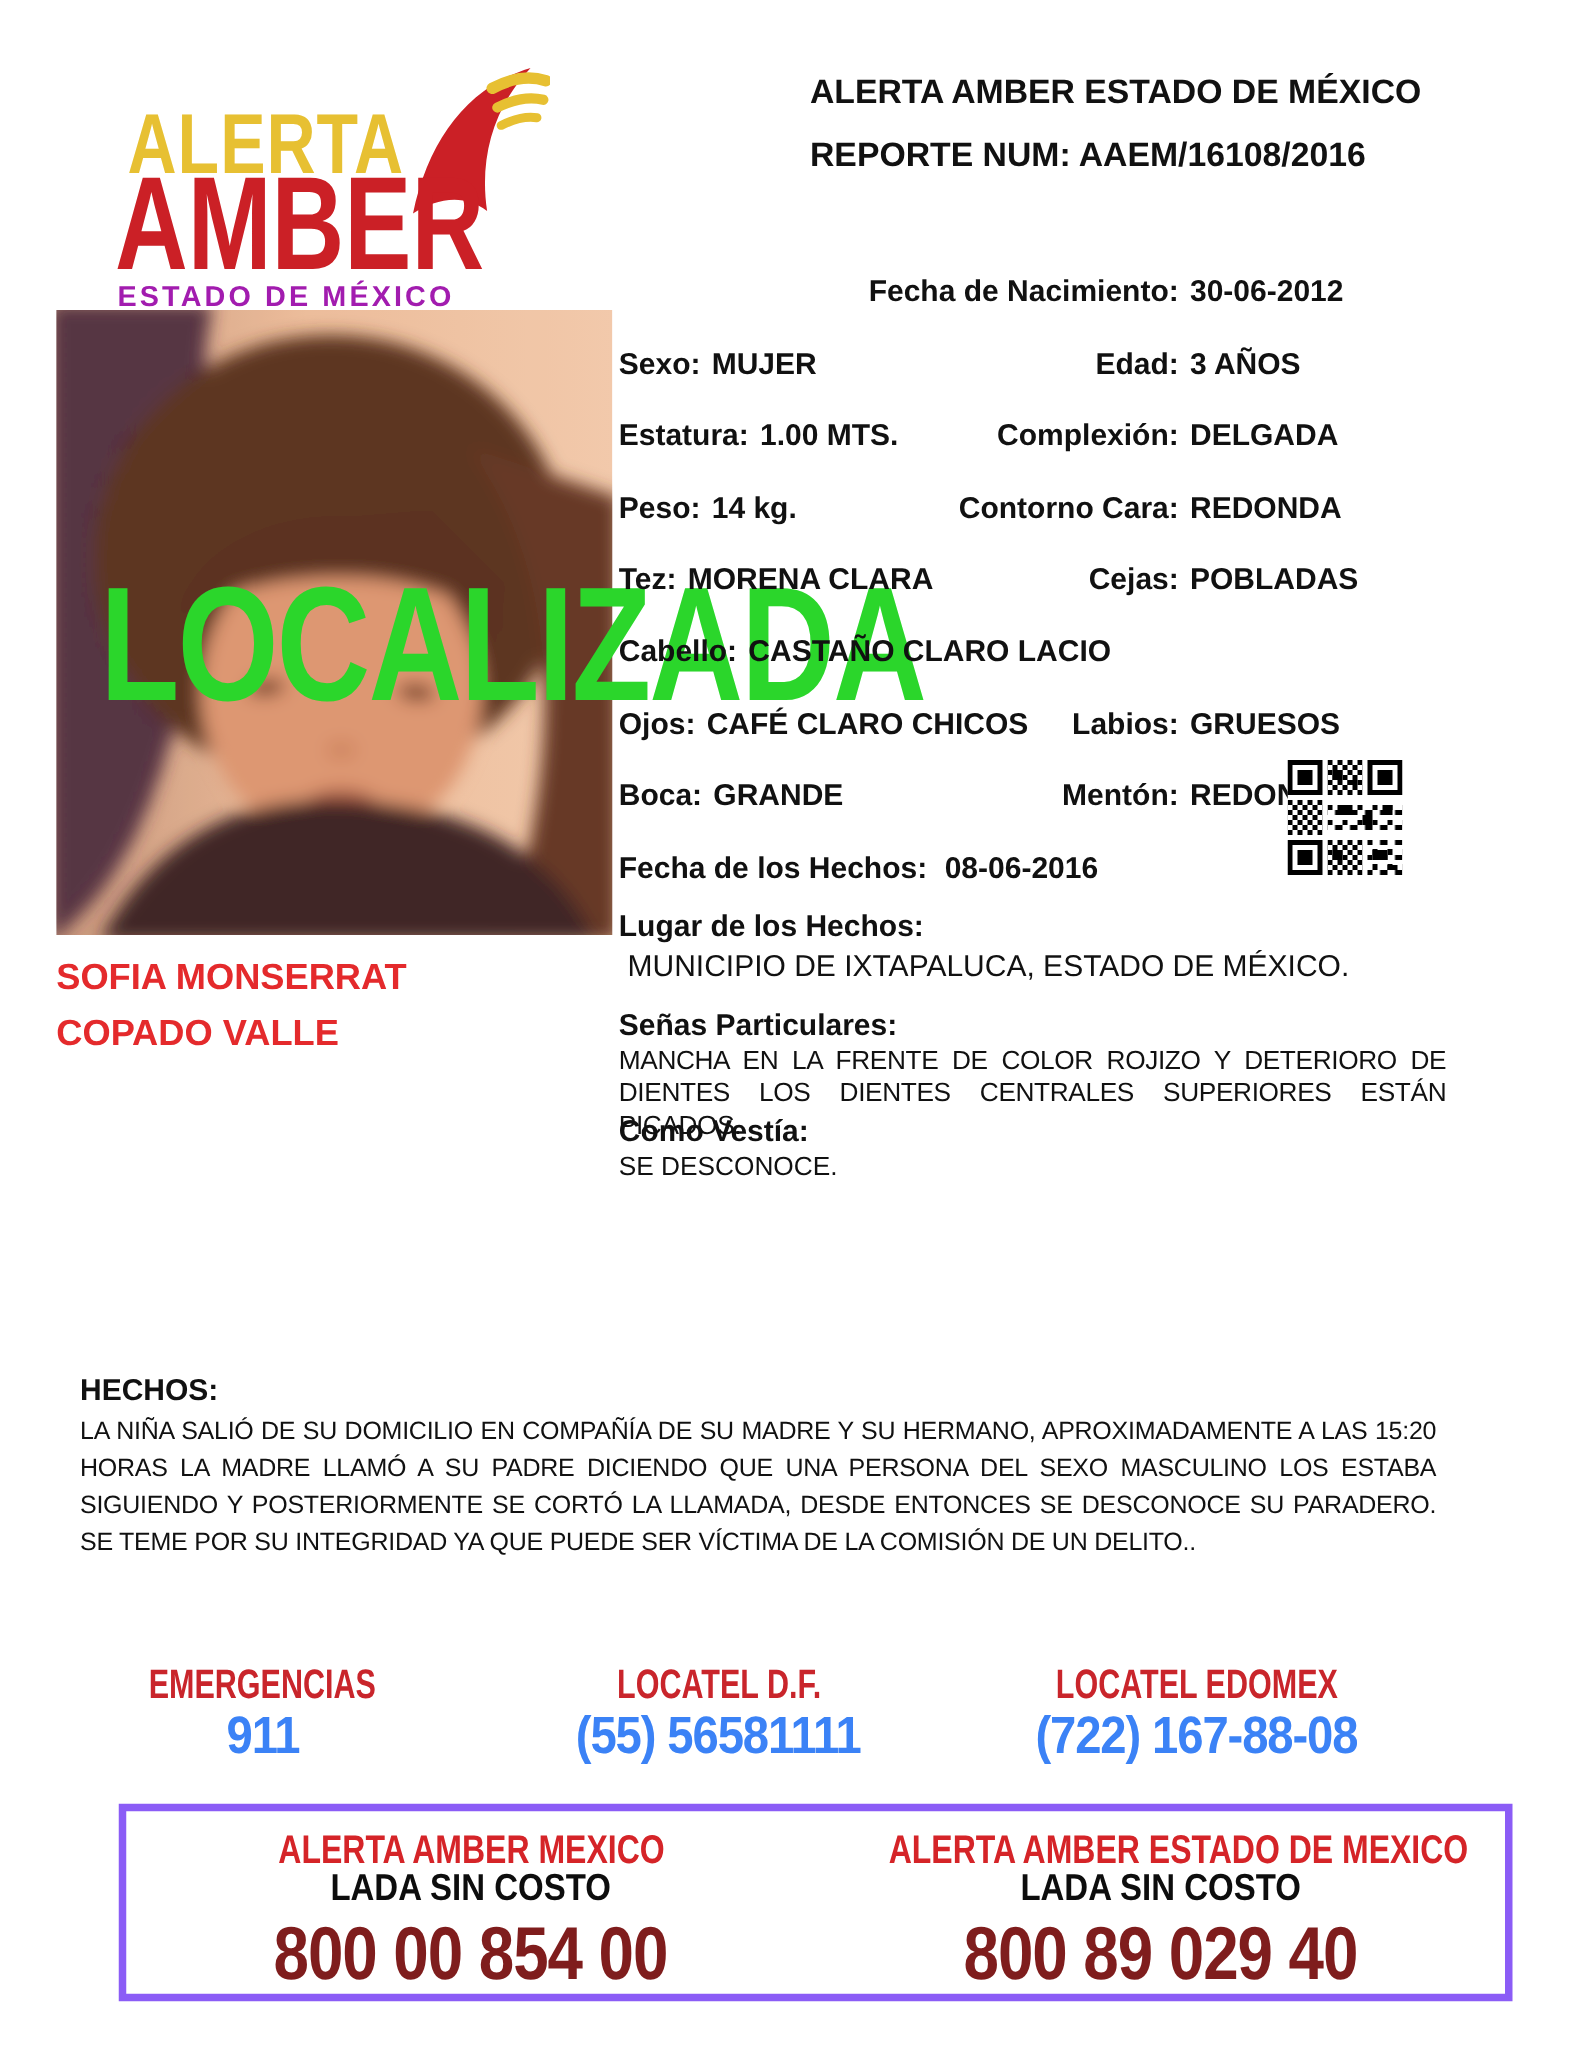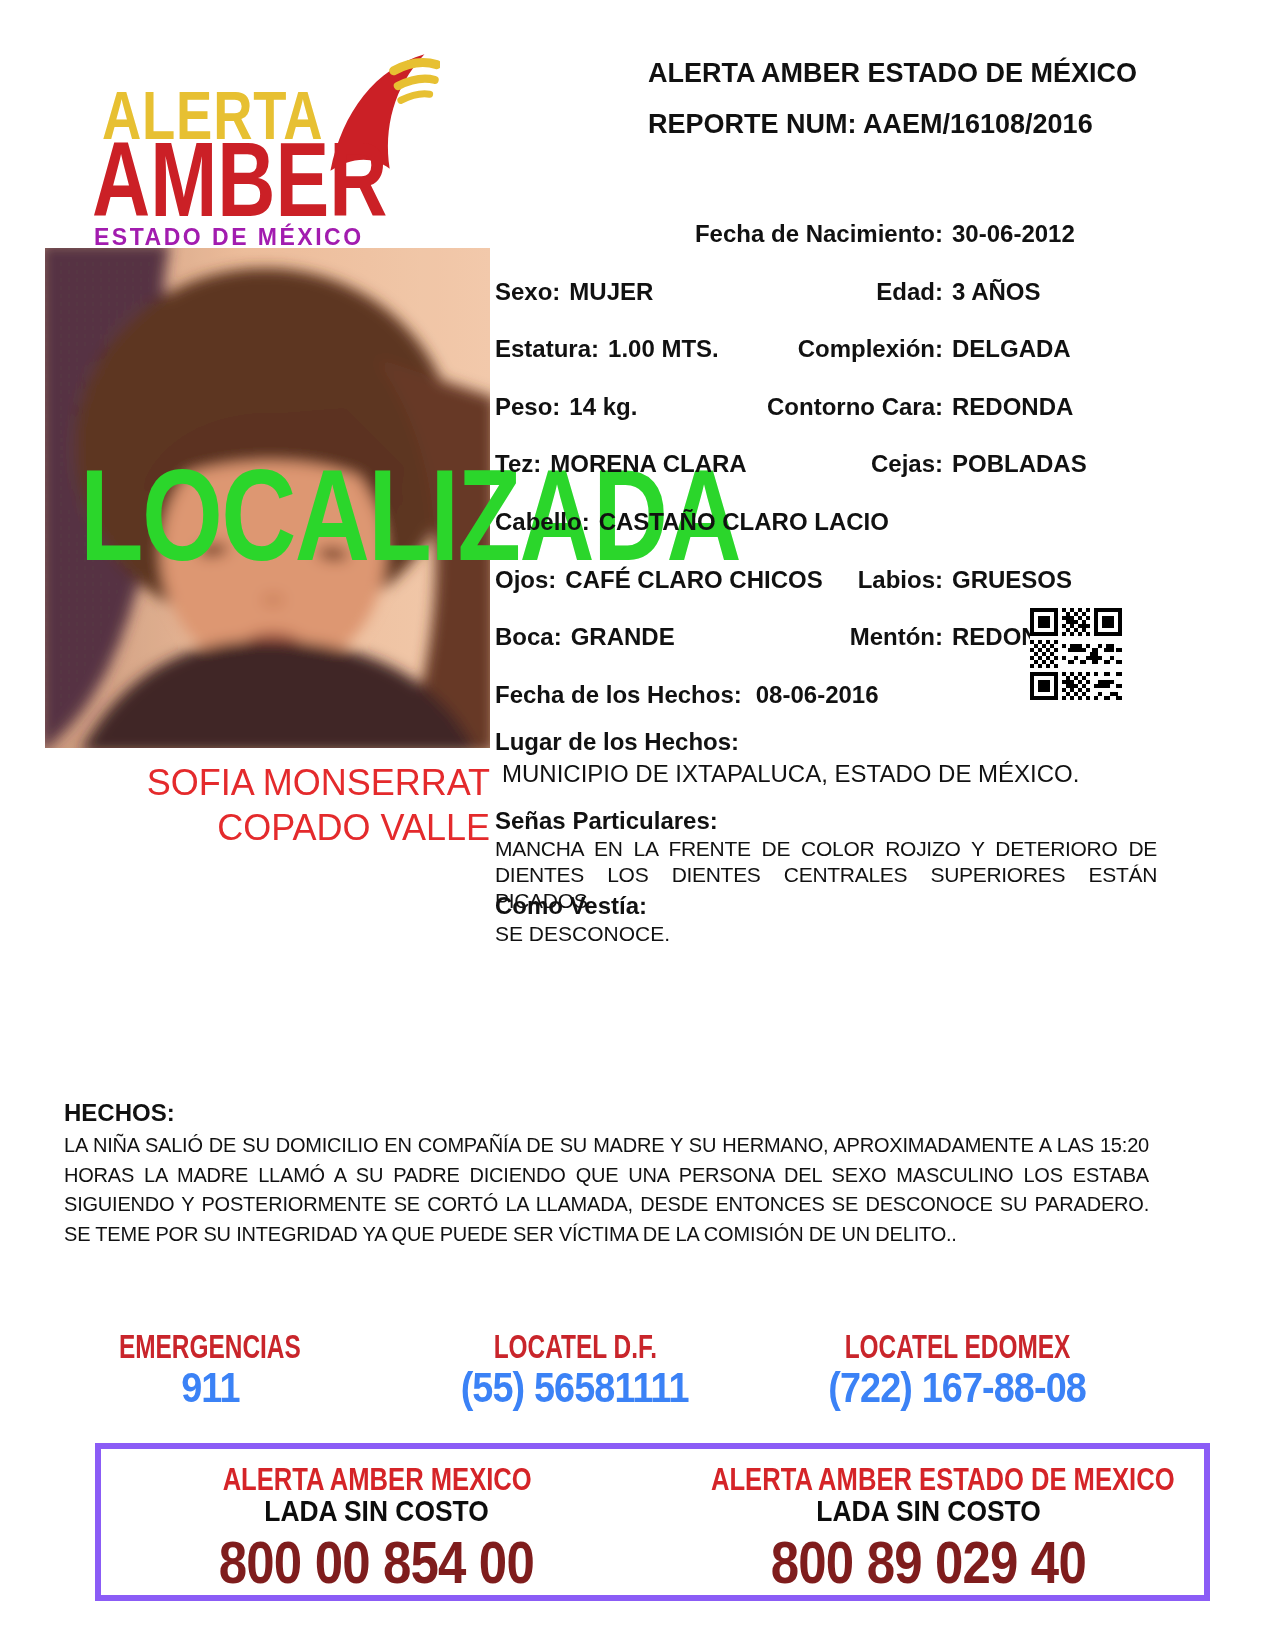--- a/index.html
+++ b/index.html
@@ -24,22 +24,22 @@
   
   .photo{position:absolute;left:45px;top:248px;width:445px;height:500px;z-index:1;overflow:hidden;}
   .photo svg{display:block;width:100%;height:100%;}
 
   
   .localizada{position:absolute;left:80px;top:450px;z-index:2;font-size:130px;font-weight:bold;
               color:#2BD62B;line-height:1;white-space:nowrap;transform:scaleX(.8);transform-origin:0 0;
               letter-spacing:-2px;}
 
   
-  .name{position:absolute;left:45px;top:760px;width:445px;text-align:right;color:#E42A2C;
-        font-size:36px;font-weight:normal;line-height:45px;z-index:3;}
+  .name{position:absolute;left:45px;top:760px;width:445px;text-align:left;color:#E42A2C;
+        font-size:29px;font-weight:bold;line-height:45px;z-index:3;}
 
   
   .details{position:absolute;left:495px;top:212px;width:662px;z-index:3;font-size:24px;font-weight:bold;}
   .drow{position:relative;height:47.6px;line-height:24px;margin-top:10px;}
   .dleft{position:absolute;left:0;top:0;white-space:nowrap;}
   .dright{position:absolute;left:0;top:0;width:662px;white-space:nowrap;}
   .dright .lab{display:inline-block;width:448px;text-align:right;}
   .val{margin-left:9px;}
   .ddate .lab2{display:inline;}
   .ddate .val{margin-left:14px;}

